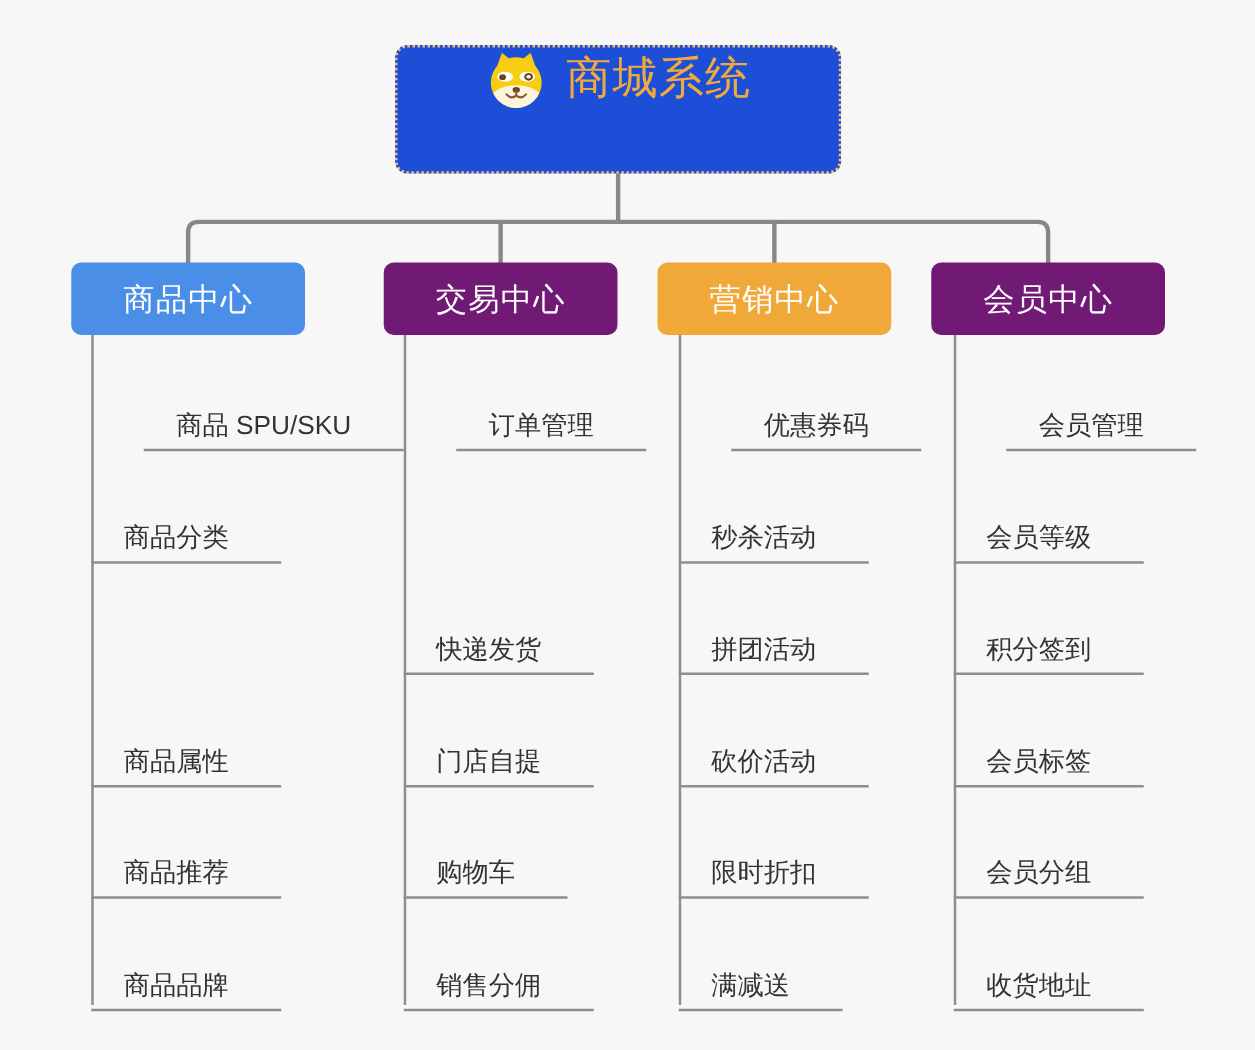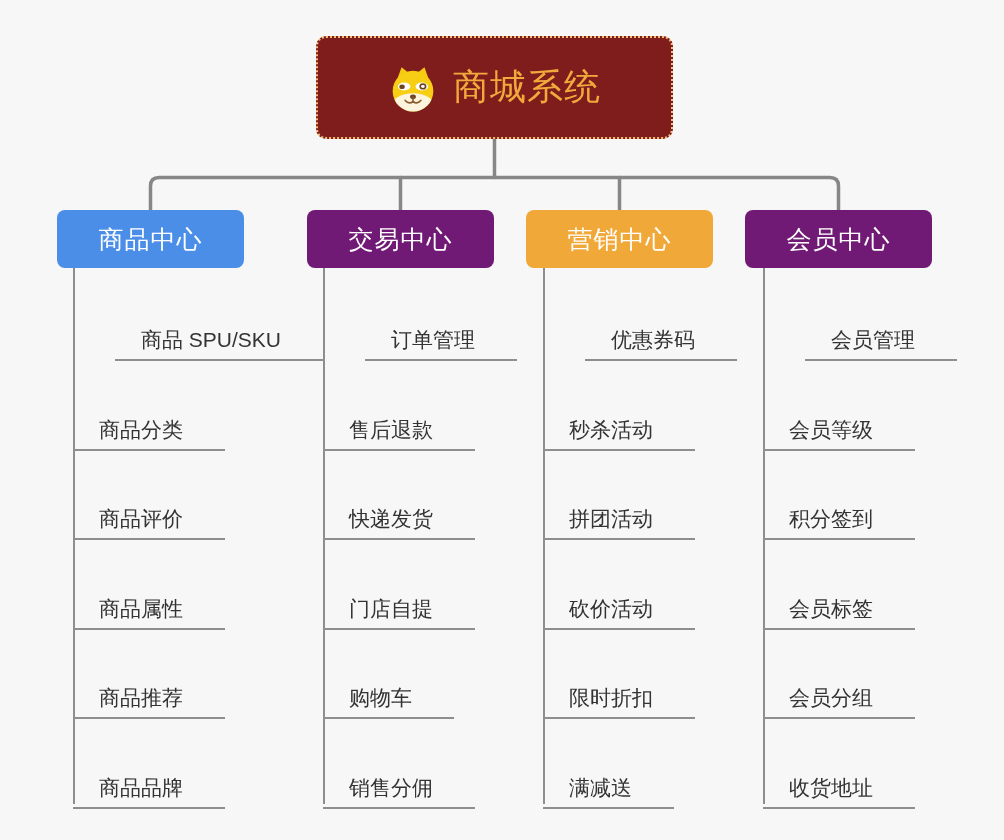--- a/index.html
+++ b/index.html
@@ -8,23 +8,23 @@
     background:#F7F7F7;
     font-family:"Liberation Sans","DejaVu Sans",sans-serif;
   }
   #stage{position:absolute;inset:0;width:1004px;height:840px;}
   
   #connector-svg{position:absolute;left:0;top:0;z-index:0;}
   .vline{position:absolute;width:2px;top:268px;height:536px;background:#8E8E8E;z-index:0;}
   
   .root{
     position:absolute;left:316px;top:36px;width:357px;height:103px;
-    background:#7f1d1d;border:2px dotted #F5BE72;border-radius:10px;
+    background:#1d4ed8;border:2px dotted #F5BE72;border-radius:10px;
     box-sizing:border-box;
-    display:flex;align-items:center;justify-content:center;gap:15px;
+    display:flex;align-items:flex-start;justify-content:center;gap:15px;
     z-index:1;
   }
   .root-title{font-size:36px;color:#F2A93C;letter-spacing:1px;}
   .dog{width:50px;height:50px;display:block;}
   
   .branch{
     position:absolute;top:210px;width:187px;height:58px;border-radius:8px;
     color:#FFFFFF;font-size:25px;letter-spacing:1px;
     display:flex;align-items:center;justify-content:center;
     z-index:1;
@@ -90,27 +90,25 @@
   </div>
   <div class="branch b2" style="background: rgb(240, 168, 56);">
     <span>营销中心</span>
   </div>
   <div class="branch b3" style="background: #701a75;">
     <span>会员中心</span>
   </div>
 
   <div class="leaf col0 r0">商品 SPU/SKU</div>
   <div class="leaf col0 r1">商品分类</div>
-  <div class="leaf col0 r2">商品评价</div>
   <div class="leaf col0 r3">商品属性</div>
   <div class="leaf col0 r4">商品推荐</div>
   <div class="leaf col0 r5">商品品牌</div>
 
   <div class="leaf col1 r0">订单管理</div>
-  <div class="leaf col1 r1">售后退款</div>
   <div class="leaf col1 r2">快递发货</div>
   <div class="leaf col1 r3">门店自提</div>
   <div class="leaf col1 r4">购物车</div>
   <div class="leaf col1 r5">销售分佣</div>
 
   <div class="leaf col2 r0">优惠券码</div>
   <div class="leaf col2 r1">秒杀活动</div>
   <div class="leaf col2 r2">拼团活动</div>
   <div class="leaf col2 r3">砍价活动</div>
   <div class="leaf col2 r4">限时折扣</div>

